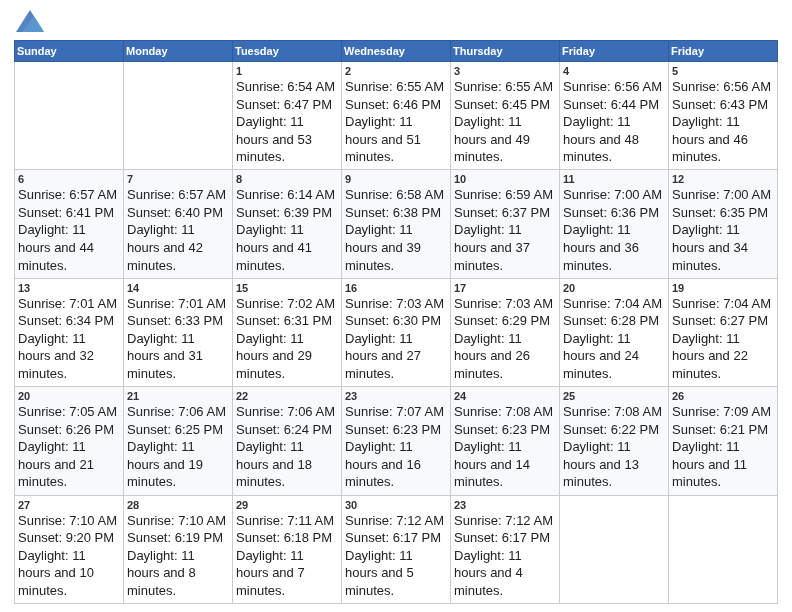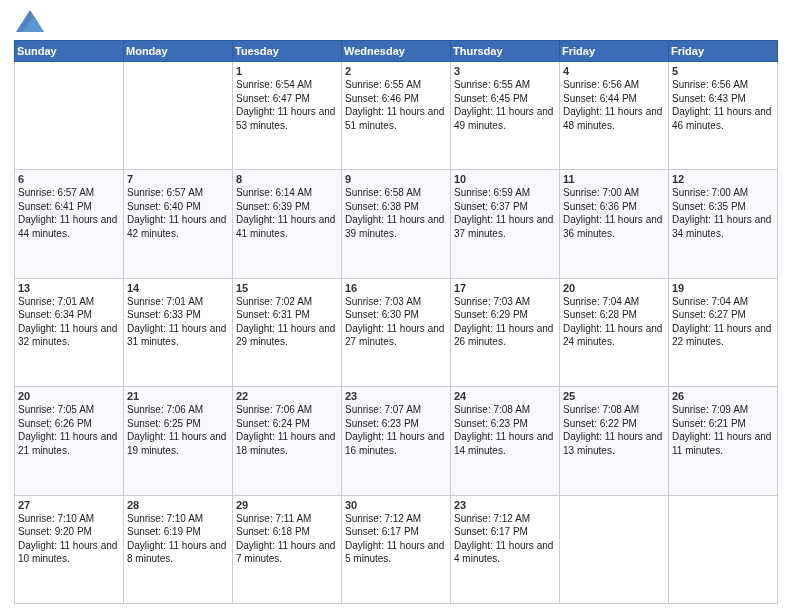--- a/index.html
+++ b/index.html
@@ -81,21 +81,21 @@
       height: 88px;
     }
     .day-num {
       font-size: 11px;
       font-weight: bold;
       display: block;
       margin-bottom: 1px;
     }
     .cell-info {
       line-height: 1.35;
-      font-size: 10px;
+      font-size: 13px;
       color: #222;
     }
     tr:nth-child(odd) td { background: #fff; }
     tr:nth-child(even) td { background: #f7f9fc; }
     
     thead tr th { background: #3a6db5 !important; }
   </style>
 </head>
 <body>
 

